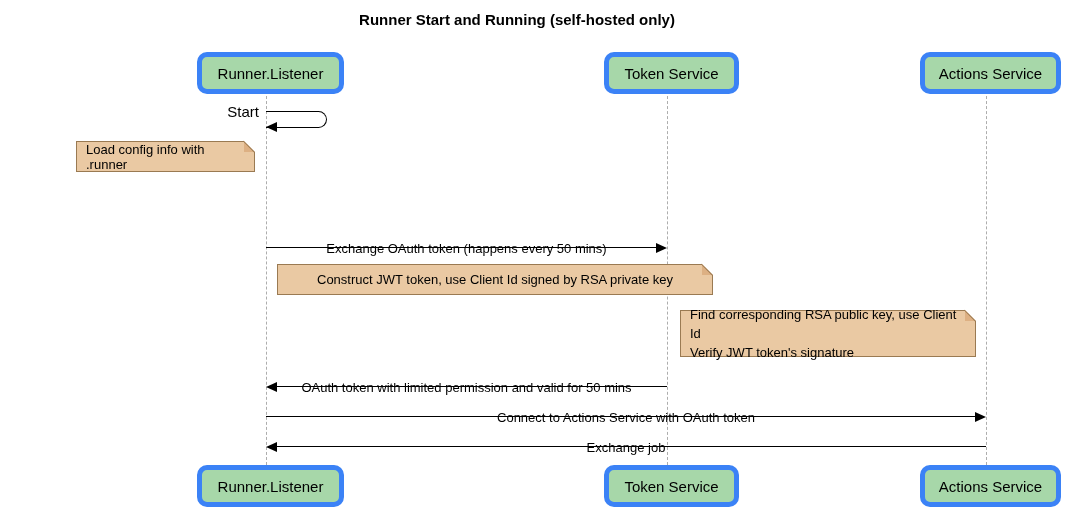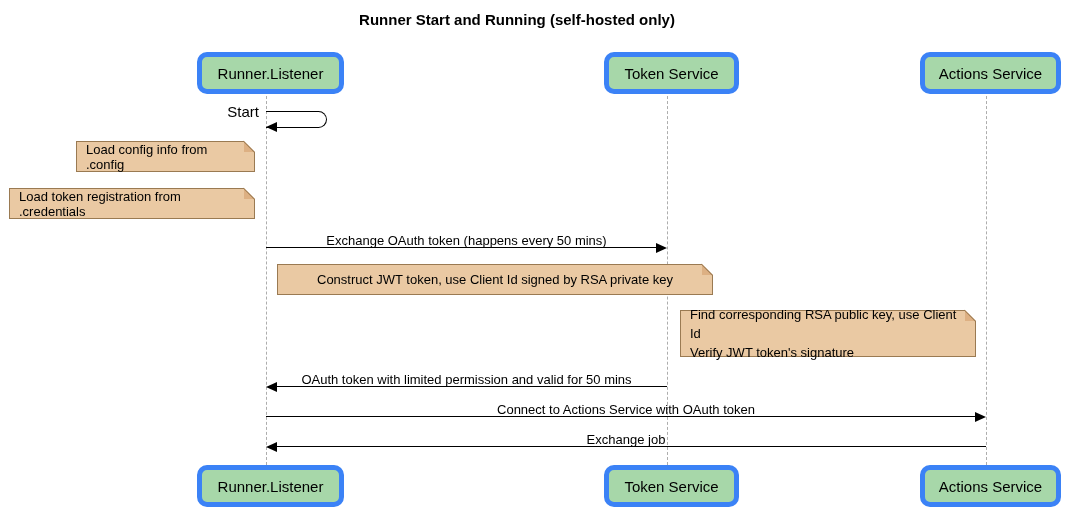--- a/index.html
+++ b/index.html
@@ -28,21 +28,21 @@
   }
   .note.multiline { flex-direction:column; align-items:flex-start; justify-content:center; line-height:19px; }
   .fold {
     position:absolute; top:-1.2px; right:-1.2px; width:0; height:0;
     border-bottom:11px solid #ddb083; border-right:11px solid #ffffff;
   }
   .fold-line {
     position:absolute; top:4.4px; right:-2.6px; width:15.6px; height:0;
     border-top:1.2px solid #9a7a52; transform:rotate(45deg);
   }
-  .msg-label { position:absolute; font-size:13px; text-align:center; white-space:nowrap; }
+  .msg-label { position:absolute; font-size:13px; text-align:center; white-space:nowrap;margin-top:8px; }
   .msg-line { position:absolute; height:0; border-top:1.5px solid #000; }
   .head-right {
     position:absolute; width:0; height:0;
     border-left:11px solid #000; border-top:5px solid transparent; border-bottom:5px solid transparent;
   }
   .head-left {
     position:absolute; width:0; height:0;
     border-right:11px solid #000; border-top:5px solid transparent; border-bottom:5px solid transparent;
   }
   .self-loop {
@@ -67,30 +67,25 @@
 
   <div class="participant" style="left:197px; top:52px; width:137px;">Runner.Listener</div>
   <div class="participant" style="left:604px; top:52px; width:125px;">Token Service</div>
   <div class="participant" style="left:920px; top:52px; width:131px;">Actions Service</div>
 
   <div class="start-label">Start</div>
   <div class="self-loop"></div>
   <div class="head-left" style="left:266px; top:121.5px;"></div>
 
   <div class="note" style="left:76px; top:141px; width:179px; height:31px;">
-    <span>Load config info from .config</span>
+    <span>Load config info with .runner</span>
     <span class="fold"></span>
     <span class="fold-line"></span>
   </div>
 
-  <div class="note" style="left:9px; top:188px; width:246px; height:31px;">
-    <span>Load token registration from .credentials</span>
-    <span class="fold"></span>
-    <span class="fold-line"></span>
-  </div>
 
   <div class="msg-label" style="left:266px; top:233px; width:401px;">Exchange OAuth token (happens every 50 mins)</div>
   <div class="msg-line" style="left:266px; top:247px; width:392px;"></div>
   <div class="head-right" style="left:656px; top:243px;"></div>
 
   <div class="note" style="left:277px; top:264px; width:436px; height:31px;">
     <span>Construct JWT token, use Client Id signed by RSA private key</span>
     <span class="fold"></span>
     <span class="fold-line"></span>
   </div>

